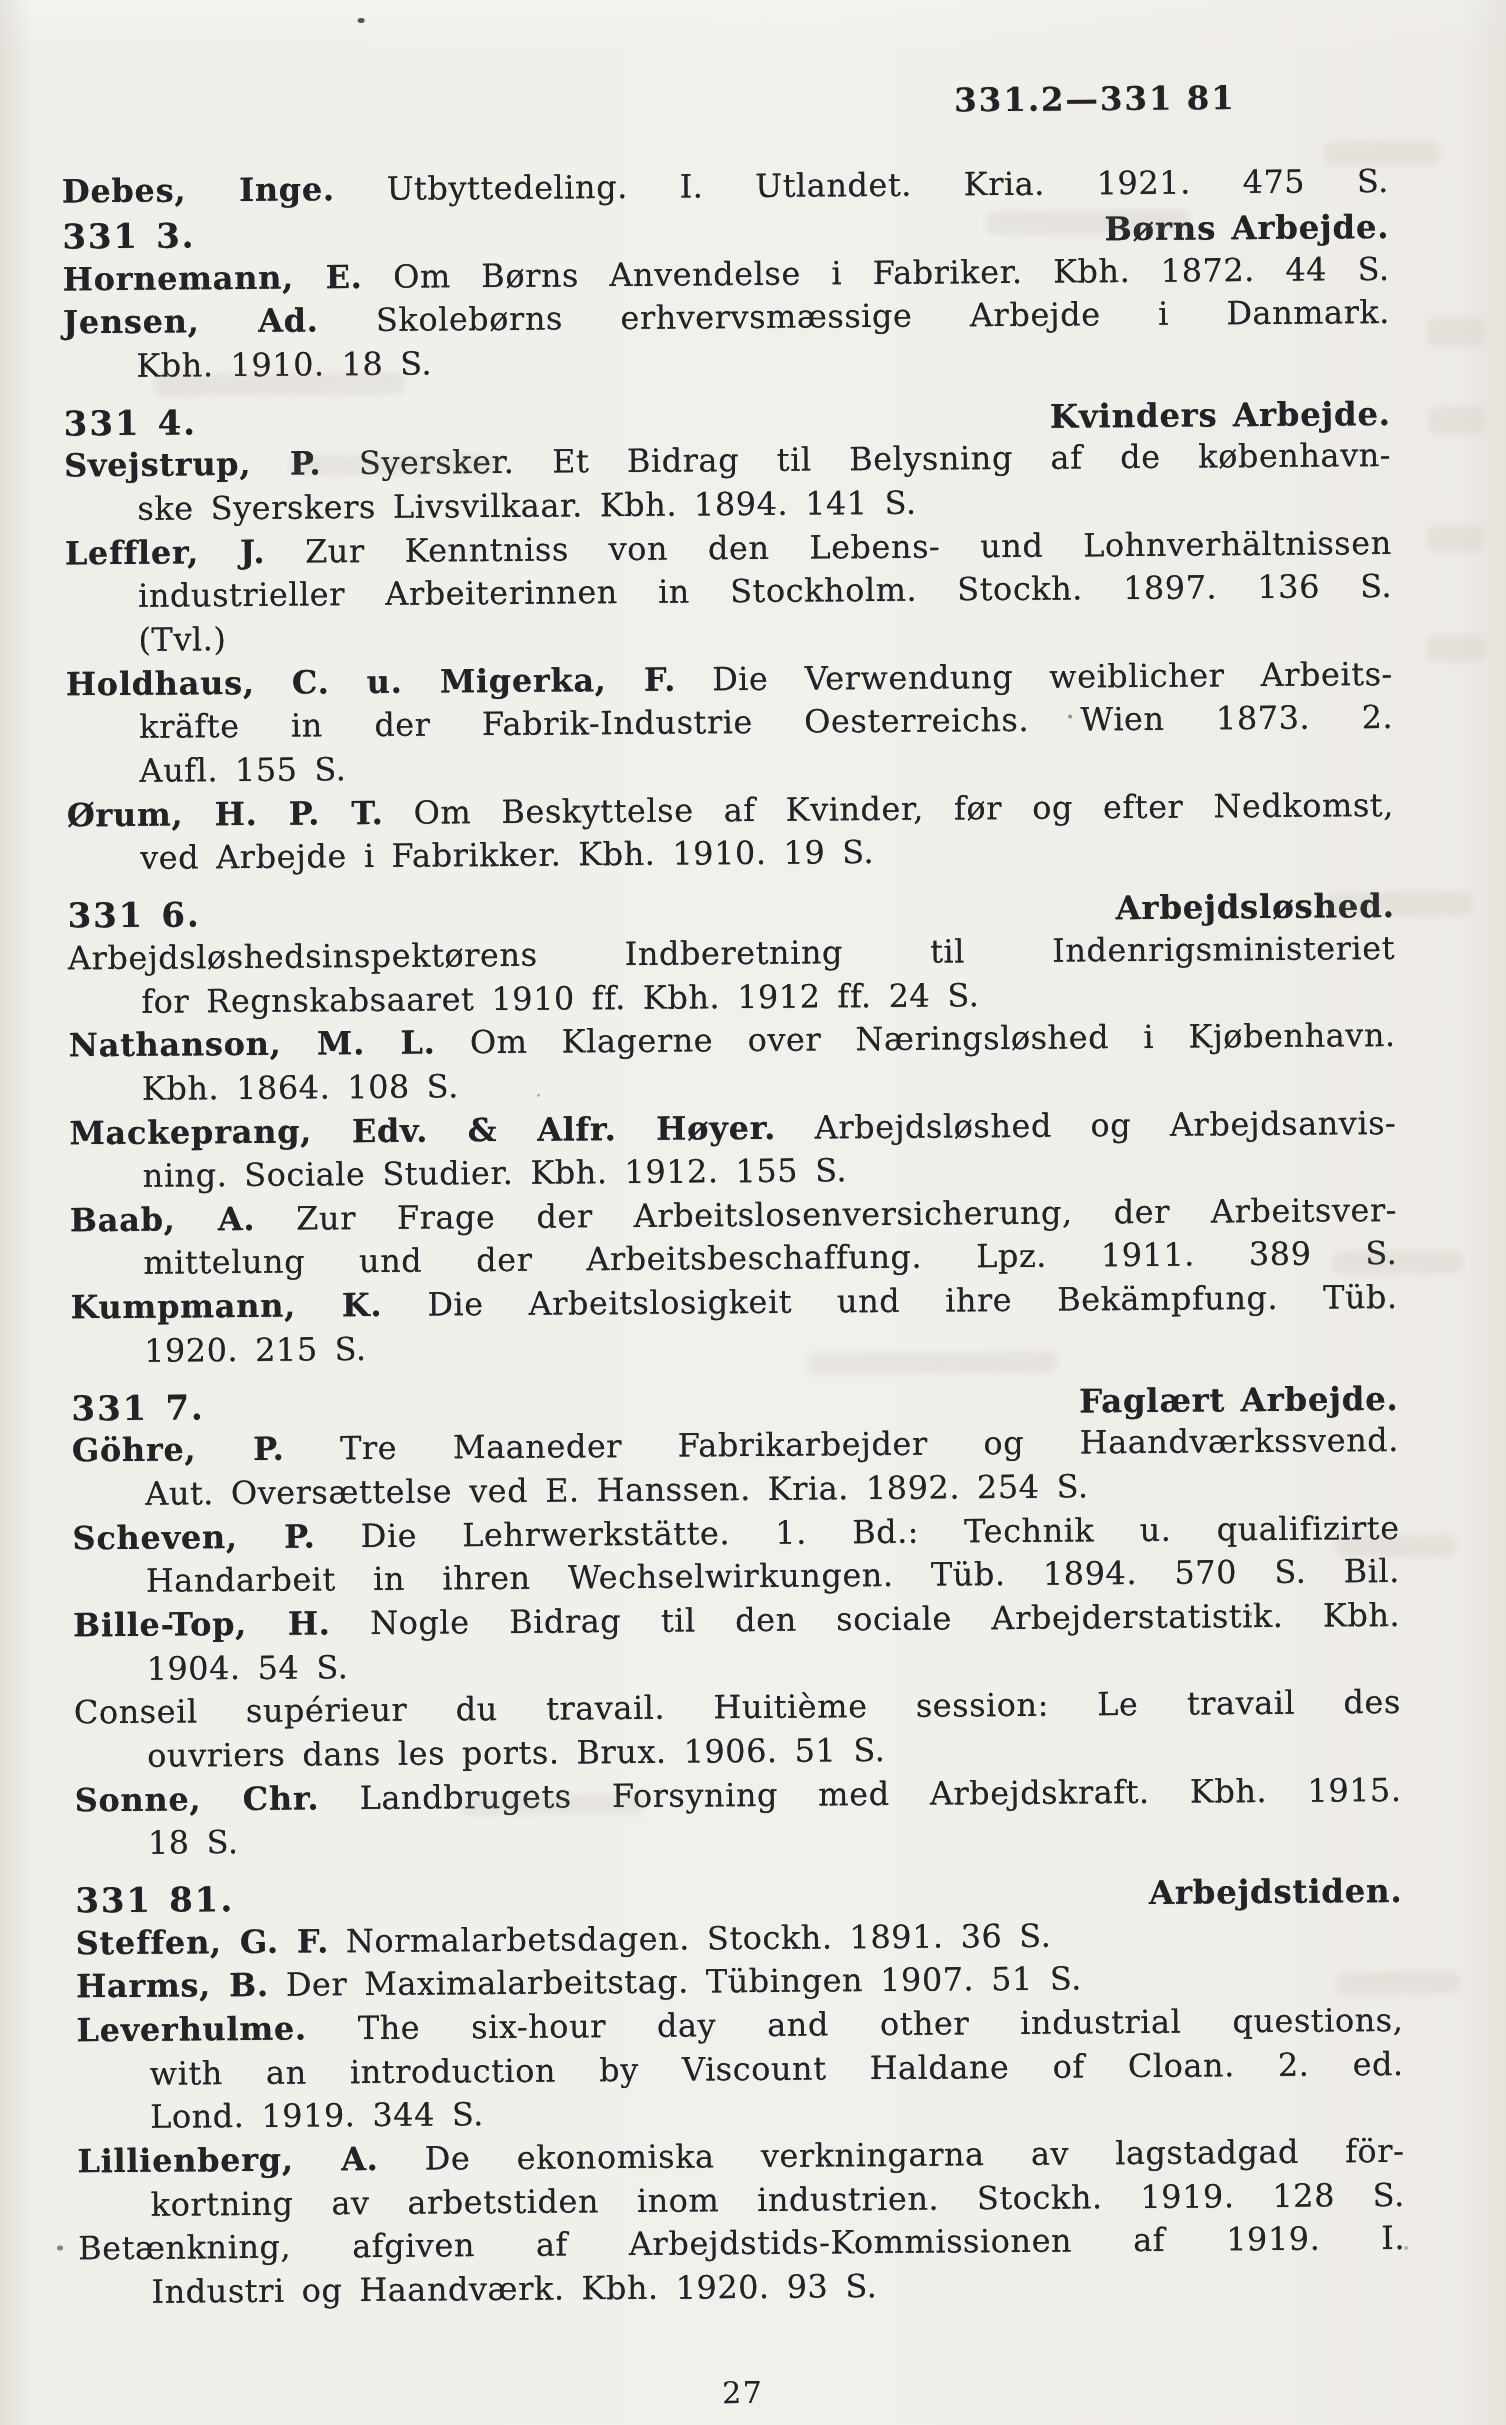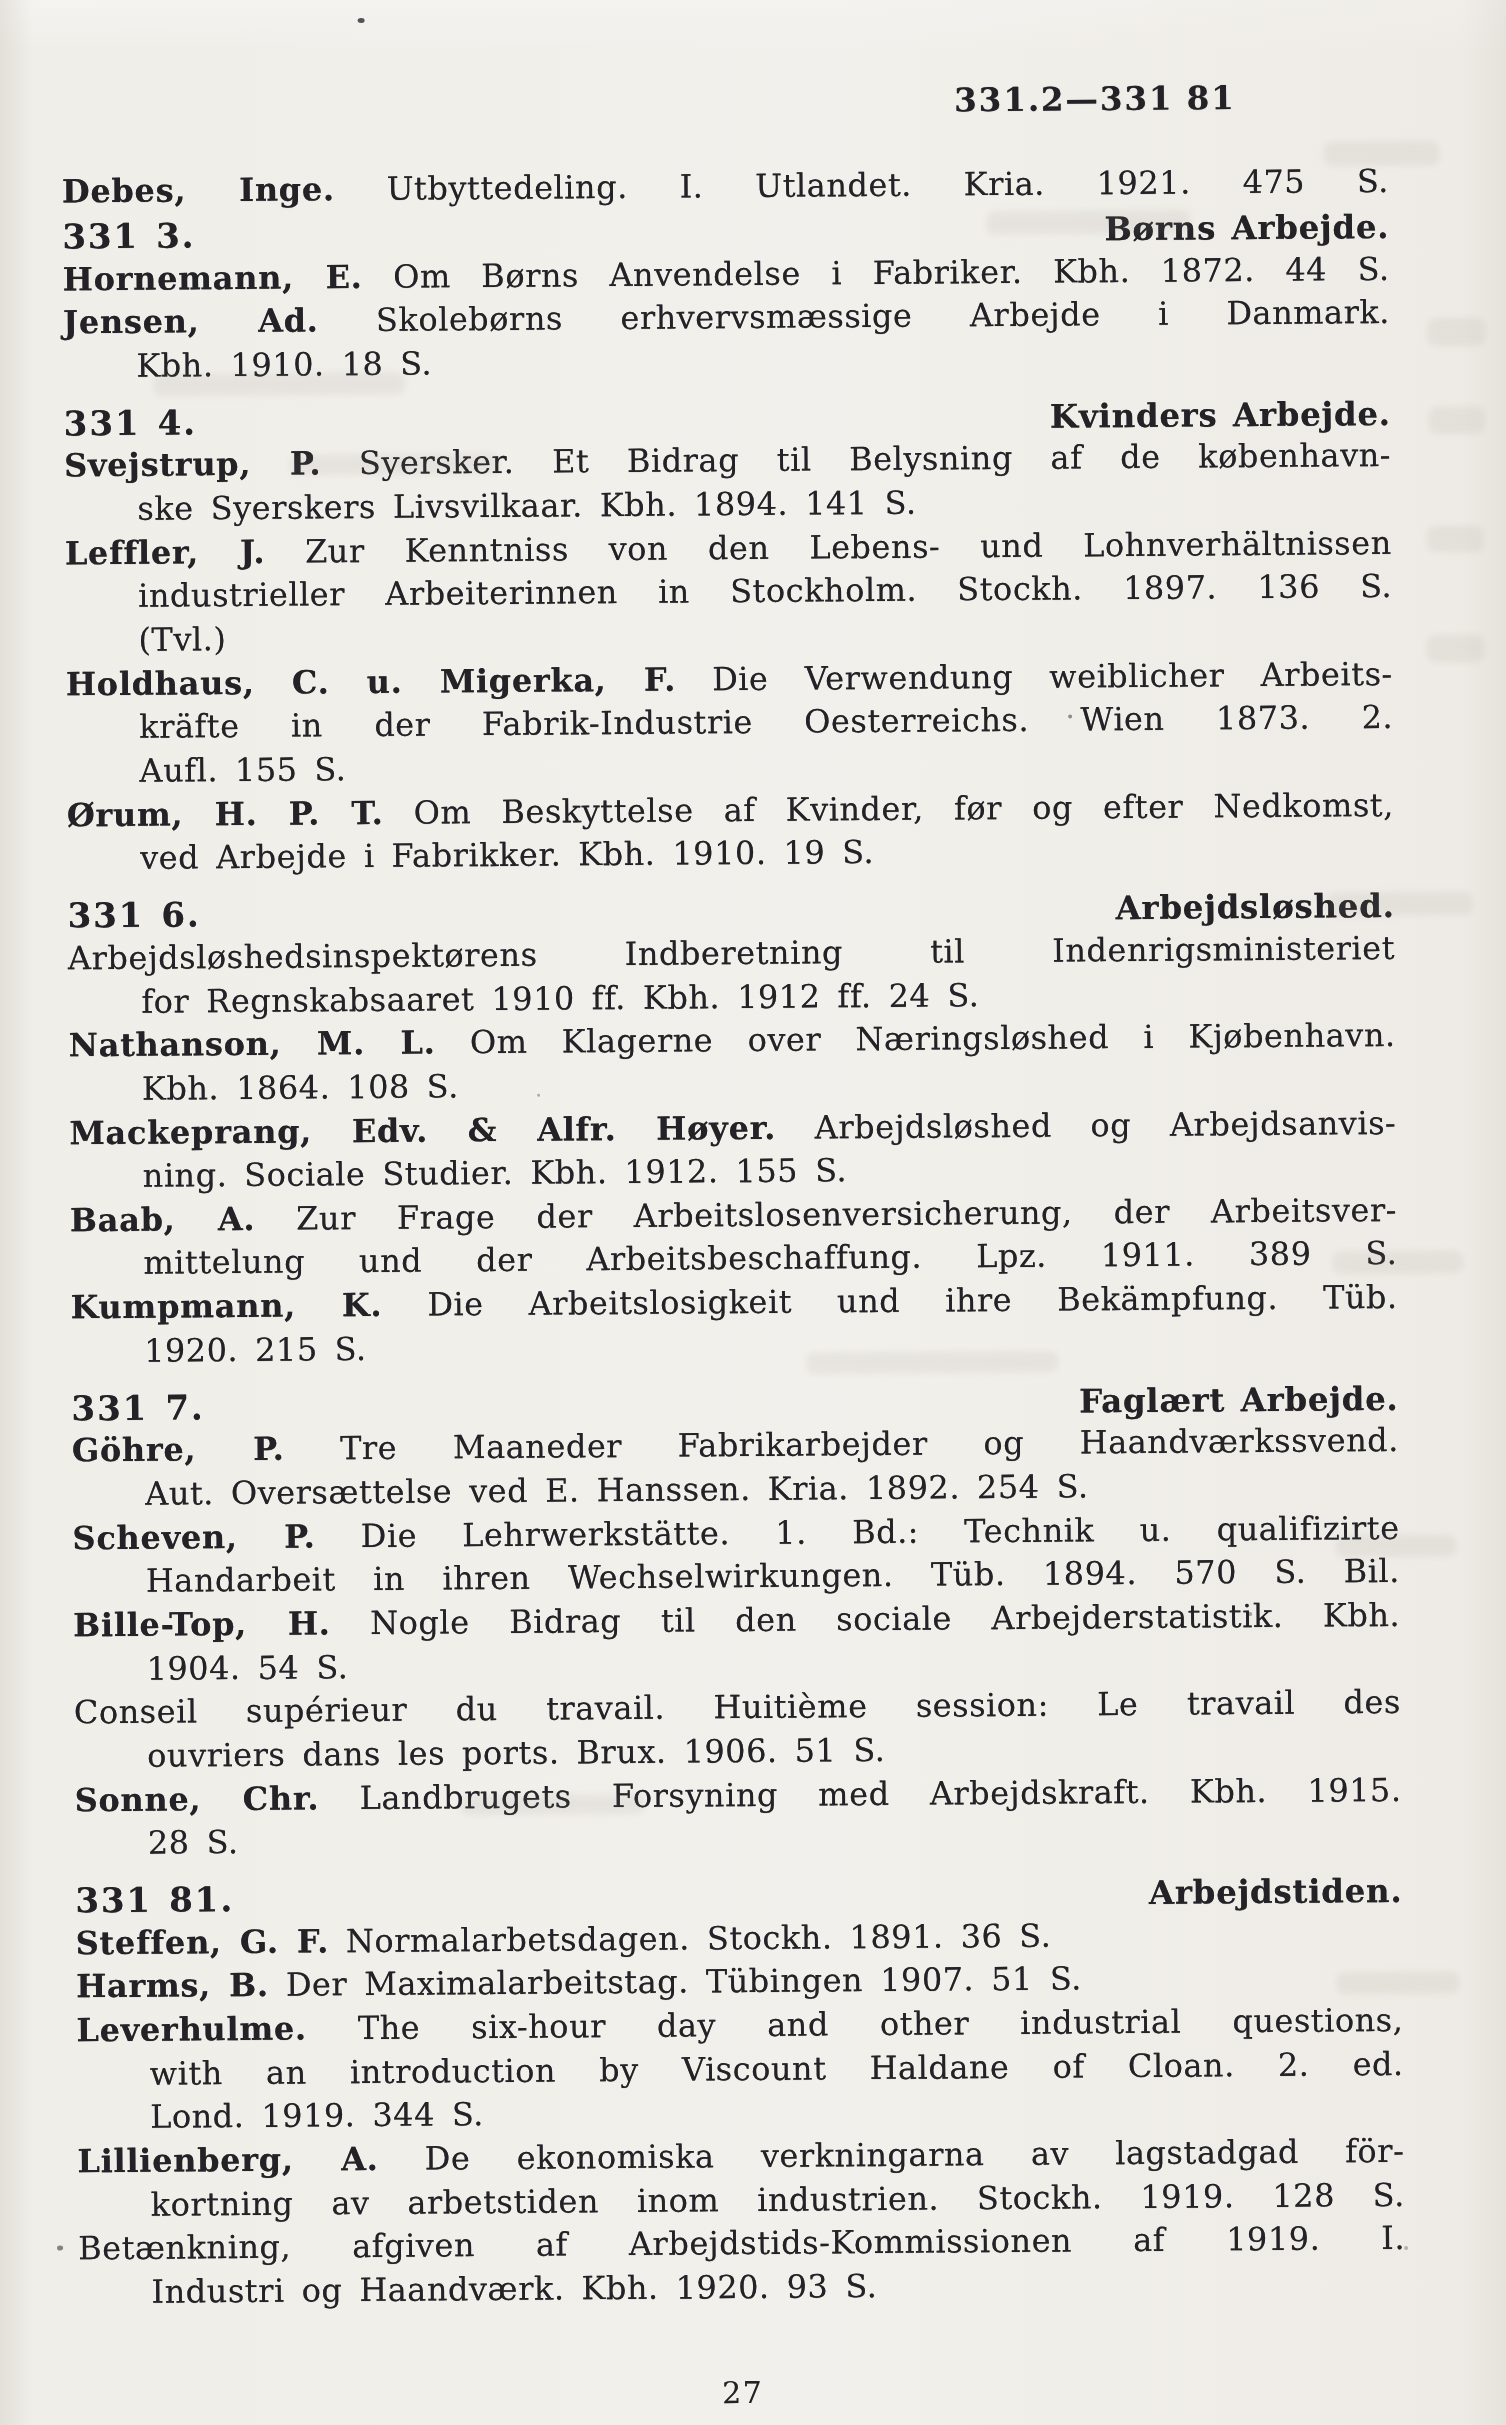--- a/index.html
+++ b/index.html
@@ -116,21 +116,21 @@
         </div>
         <div class="line entry just" style="top: 1426px;"><span class="b">Göhre, P.</span><span> Tre Maaneder Fabrikarbejder og Haandværkssvend.</span></div>
         <div class="line cont plain" style="top: 1470px;"><span>Aut. Oversættelse ved E. Hanssen. Kria. 1892. 254 S.</span></div>
         <div class="line entry just" style="top: 1514px;"><span class="b">Scheven, P.</span><span> Die Lehrwerkstätte. 1. Bd.: Technik u. qualifizirte</span></div>
         <div class="line cont just" style="top: 1557px;"><span>Handarbeit in ihren Wechselwirkungen. Tüb. 1894. 570 S. Bil.</span></div>
         <div class="line entry just" style="top: 1601px;"><span class="b">Bille-Top, H.</span><span> Nogle Bidrag til den sociale Arbejderstatistik. Kbh.</span></div>
         <div class="line cont plain" style="top: 1645px;"><span>1904. 54 S.</span></div>
         <div class="line entry just" style="top: 1688px;"><span>Conseil supérieur du travail. Huitième session: Le travail des</span></div>
         <div class="line cont plain" style="top: 1732px;"><span>ouvriers dans les ports. Brux. 1906. 51 S.</span></div>
         <div class="line entry just" style="top: 1776px;"><span class="b">Sonne, Chr.</span><span> Landbrugets Forsyning med Arbejdskraft. Kbh. 1915.</span></div>
-        <div class="line cont plain" style="top: 1819px;"><span>28 S.</span></div>
+        <div class="line cont plain" style="top: 1819px;"><span>18 S.</span></div>
         <div class="line section" style="top: 1875px;">
           <span class="num">331 81.</span>
           <span class="title">Arbejdstiden.</span>
         </div>
         <div class="line entry plain" style="top: 1919px;"><span class="b">Steffen, G. F.</span><span> Normalarbetsdagen. Stockh. 1891. 36 S.</span></div>
         <div class="line entry plain" style="top: 1962px;"><span class="b">Harms, B.</span><span> Der Maximalarbeitstag. Tübingen 1907. 51 S.</span></div>
         <div class="line entry just" style="top: 2006px;"><span class="b">Leverhulme.</span><span> The six-hour day and other industrial questions,</span></div>
         <div class="line cont just" style="top: 2050px;"><span>with an introduction by Viscount Haldane of Cloan. 2. ed.</span></div>
         <div class="line cont plain" style="top: 2093px;"><span>Lond. 1919. 344 S.</span></div>
         <div class="line entry just" style="top: 2137px;"><span class="b">Lillienberg, A.</span><span> De ekonomiska verkningarna av lagstadgad för-</span></div>

